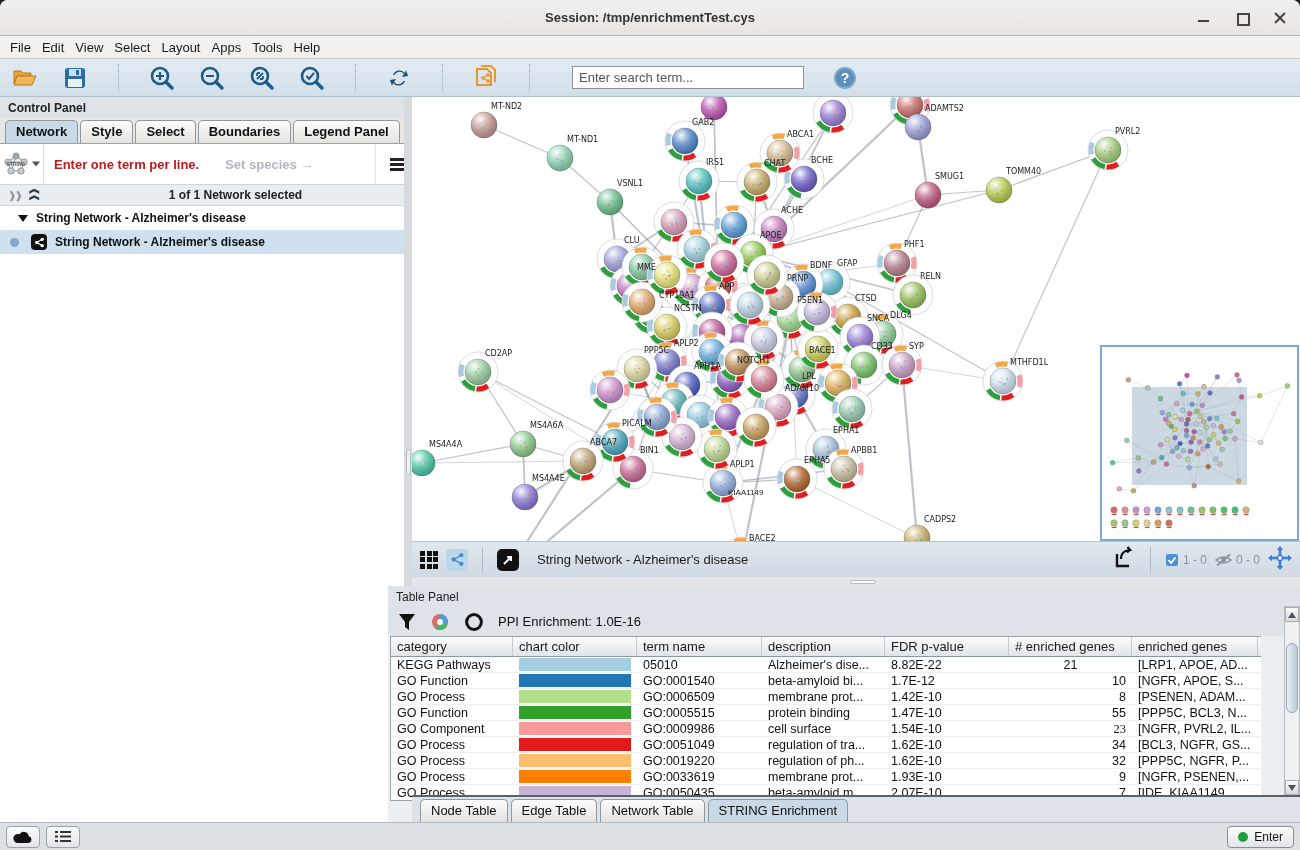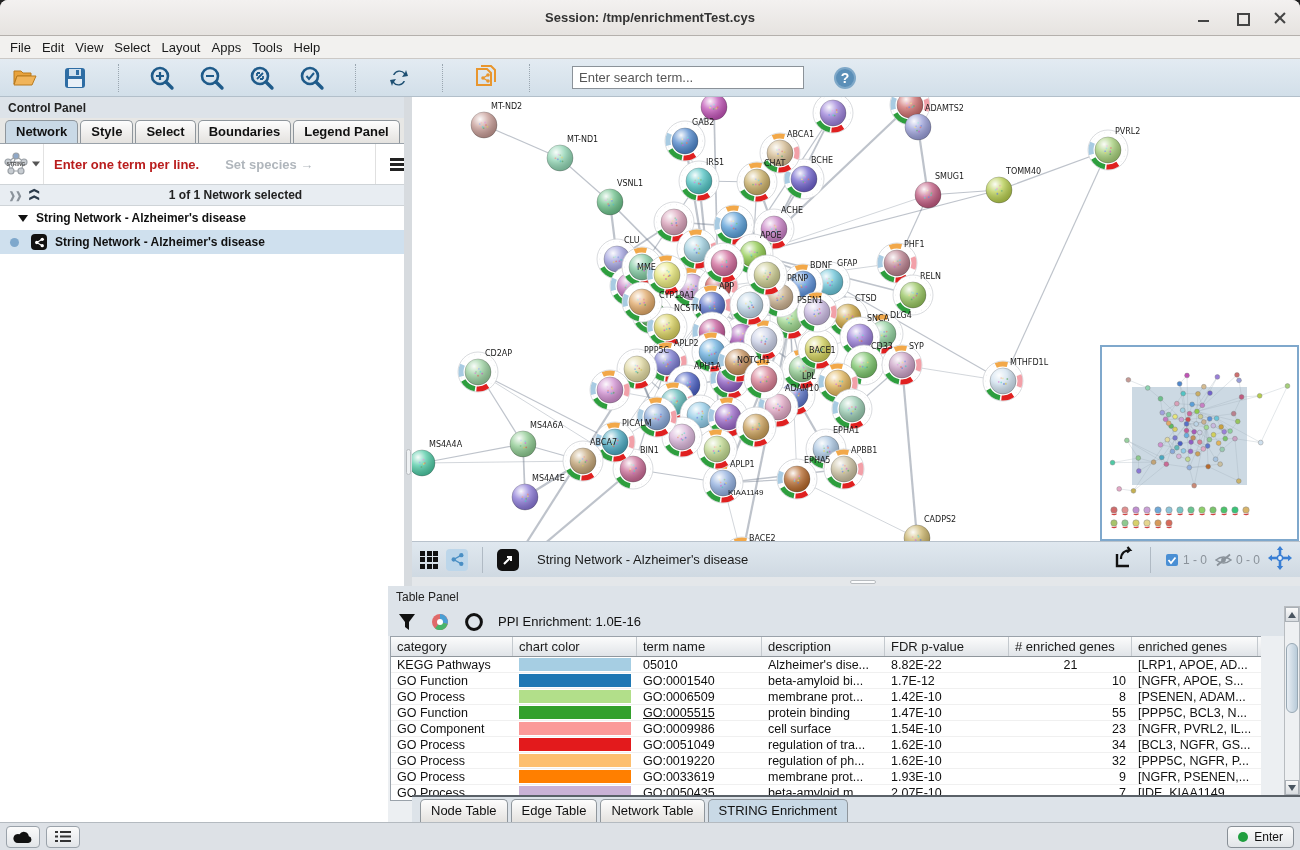--- a/index.html
+++ b/index.html
@@ -2288,35 +2288,35 @@
             <div class="td" style="width: 123px;">membrane prot...</div>
             <div class="td" style="width: 124px;">1.42E-10</div>
             <div class="td num" style="width: 123px;">8</div>
             <div class="td" style="width: 126px;">[PSENEN, ADAM...</div>
           </div>
           <div class="trow">
             <div class="td" style="width: 122px;">GO Function</div>
             <div class="td" style="width: 124px; display: flex; padding: 0px 4px;">
               <div class="swatch" style="background: rgb(51, 160, 44);"></div>
             </div>
-            <div class="td" style="width: 125px; text-decoration: underline;">GO:0005515</div>
+            <div class="td" style="width: 125px;">GO:0005515</div>
             <div class="td" style="width: 123px;">protein binding</div>
             <div class="td" style="width: 124px;">1.47E-10</div>
             <div class="td num" style="width: 123px;">55</div>
             <div class="td" style="width: 126px;">[PPP5C, BCL3, N...</div>
           </div>
           <div class="trow">
             <div class="td" style="width: 122px;">GO Component</div>
             <div class="td" style="width: 124px; display: flex; padding: 0px 4px;">
               <div class="swatch" style="background: rgb(251, 154, 153);"></div>
             </div>
             <div class="td" style="width: 125px;">GO:0009986</div>
             <div class="td" style="width: 123px;">cell surface</div>
             <div class="td" style="width: 124px;">1.54E-10</div>
-            <div class="td num" style="width: 123px;">23</div>
+            <div class="td num" style="width: 123px; font-family: Liberation Serif, serif;">23</div>
             <div class="td" style="width: 126px;">[NGFR, PVRL2, IL...</div>
           </div>
           <div class="trow">
             <div class="td" style="width: 122px;">GO Process</div>
             <div class="td" style="width: 124px; display: flex; padding: 0px 4px;">
               <div class="swatch" style="background: rgb(227, 26, 28);"></div>
             </div>
             <div class="td" style="width: 125px;">GO:0051049</div>
             <div class="td" style="width: 123px;">regulation of tra...</div>
             <div class="td" style="width: 124px;">1.62E-10</div>

